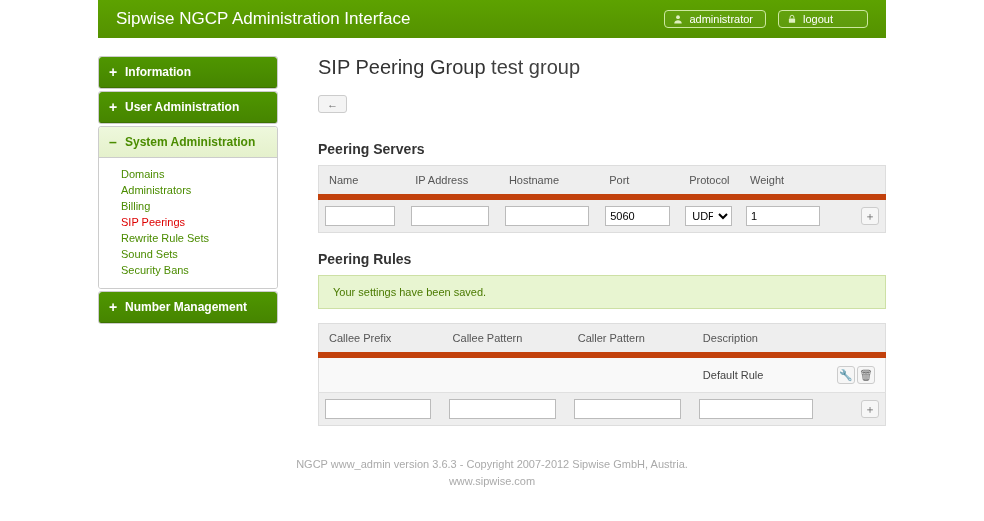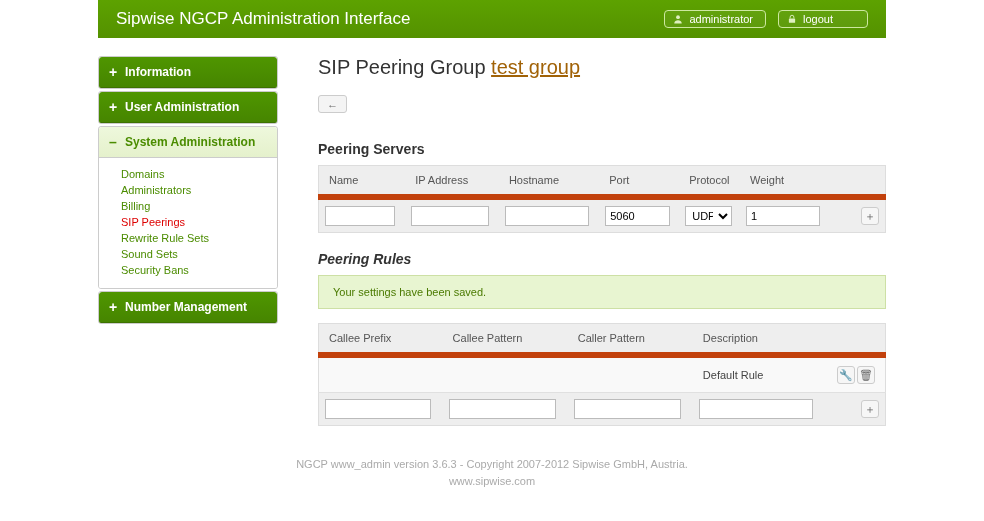--- a/index.html
+++ b/index.html
@@ -32,21 +32,21 @@
   }
   .nav-header .exp { width: 12px; display:inline-block; font-size:14px; line-height:12px; margin-right:4px;}
   .nav-section { margin-bottom: 2px; border: 1px solid #ccc; border-radius: 3px; overflow: hidden; }
   .nav-section.open .nav-header { background: linear-gradient(#eef8dc,#e5f1cc); color:#4b8c00; border-bottom:1px solid #ccc;}
   .nav-body { background:#fff; padding: 8px 0 10px 22px; }
   .nav-body a { display:block; color:#4b8c00; font-size:11px; padding:2px 0; text-decoration:none;}
   .nav-body a.active { color:#d00; }
 
   .main { flex:1; margin-left: 40px; }
   h1 { font-size: 20px; font-weight: normal; margin-bottom: 16px; }
-  h1 .grp { color:#a16207;text-decoration:underline; }
+  h1 .grp { color:#404040; }
   .back-btn {
     display:inline-block; border:1px solid #ccc; background:#f4f4f4;
     border-radius:3px; padding:2px 8px; font-size:11px; color:#666;
     margin-bottom: 18px; cursor:pointer;
   }
   h2 { font-size:14px; font-weight:bold; margin: 10px 0 8px 0; }
 
   table.data { width:100%; border:1px solid #ddd; border-collapse: collapse; font-size:11px; background:#f6f6f6;}
   table.data th { text-align:left; font-weight:normal; color:#555; padding:8px 10px; background:#eee; border-bottom:6px solid #c2410c;}
   table.data td { padding:8px 10px; border-top:1px solid #e0e0e0; background:#f9f9f9;}
@@ -155,21 +155,21 @@
               <td><input type="text" style=""></td>
               <td><input type="text" style=""></td>
               <td><input type="text" value="5060" style=""></td>
               <td><select><option>UDP</option></select></td>
               <td><input type="text" value="1" style=""></td>
               <td class="actions-col"><span class="icon-btn">＋</span></td>
             </tr>
           </tbody>
       </table>
 
-      <h2 style="margin-top:18px;font-style:italic;">Peering Rules</h2>
+      <h2 style="margin-top:18px;">Peering Rules</h2>
       <div class="notice">Your settings have been saved.</div>
       <table class="data">
         <thead>
             <tr id="rules-head">
               <th>Callee Prefix</th>
               <th>Callee Pattern</th>
               <th>Caller Pattern</th>
               <th>Description</th>
               <th class="actions-col"></th>
             </tr>

